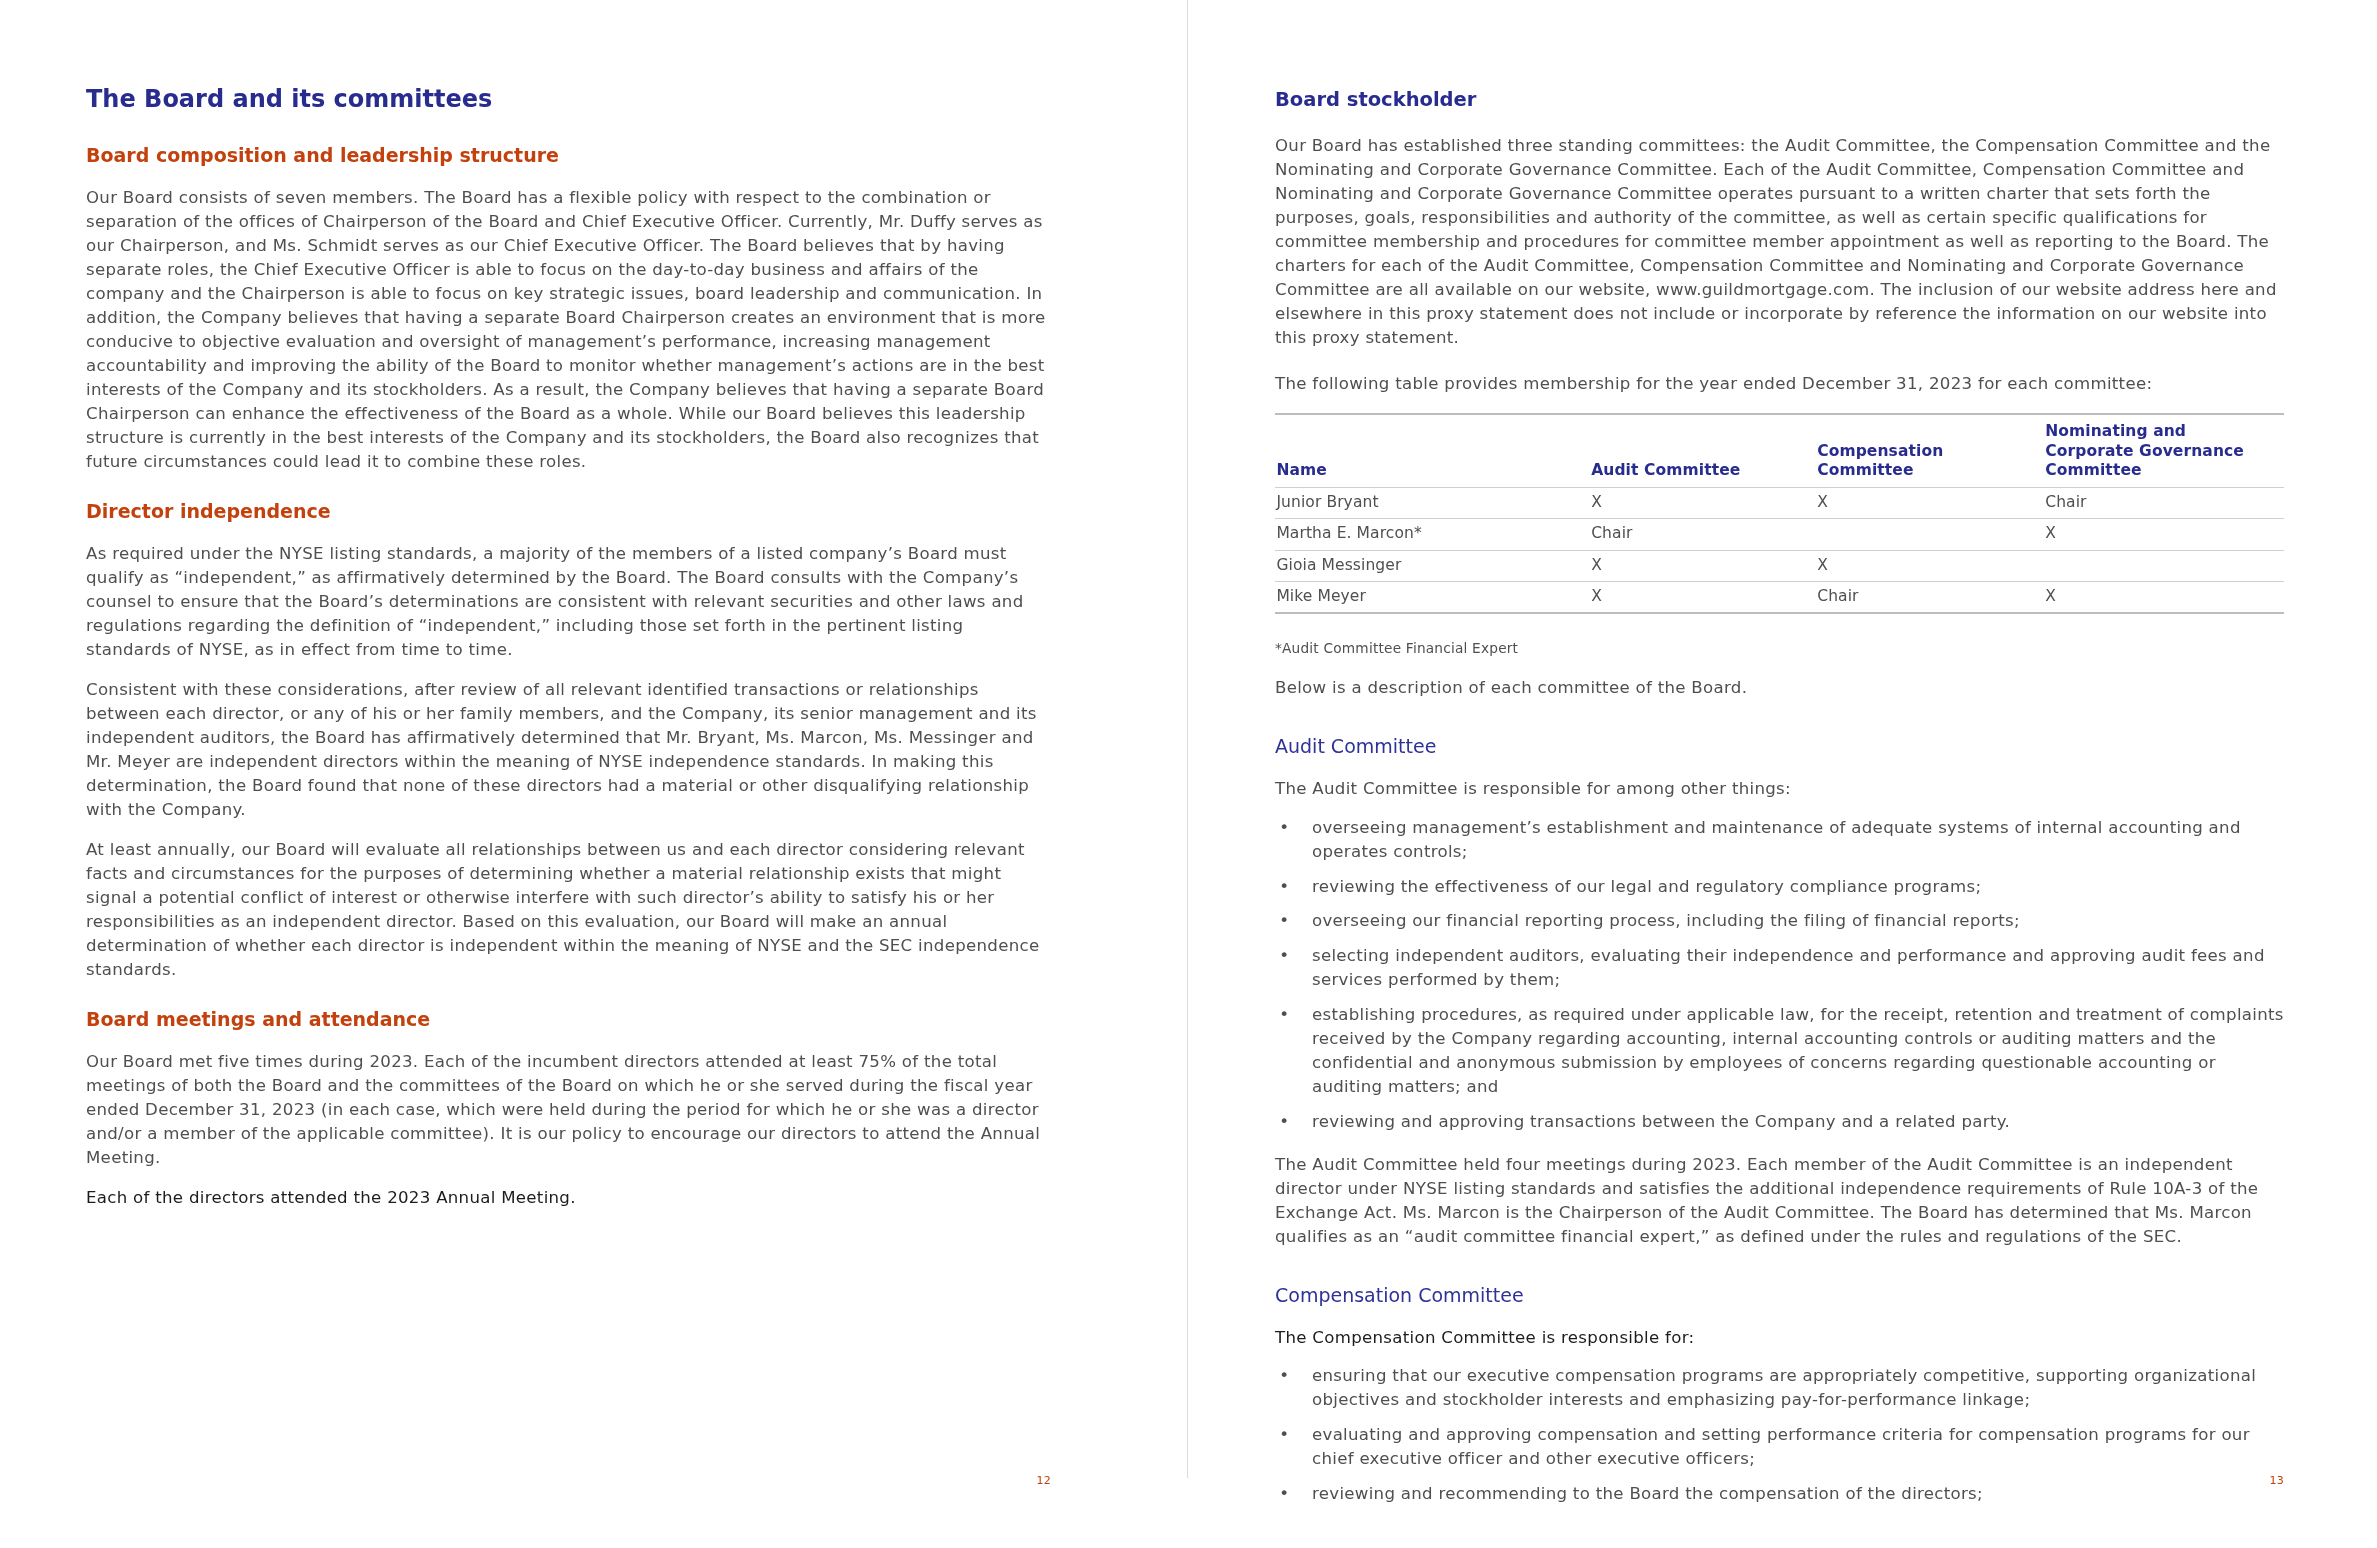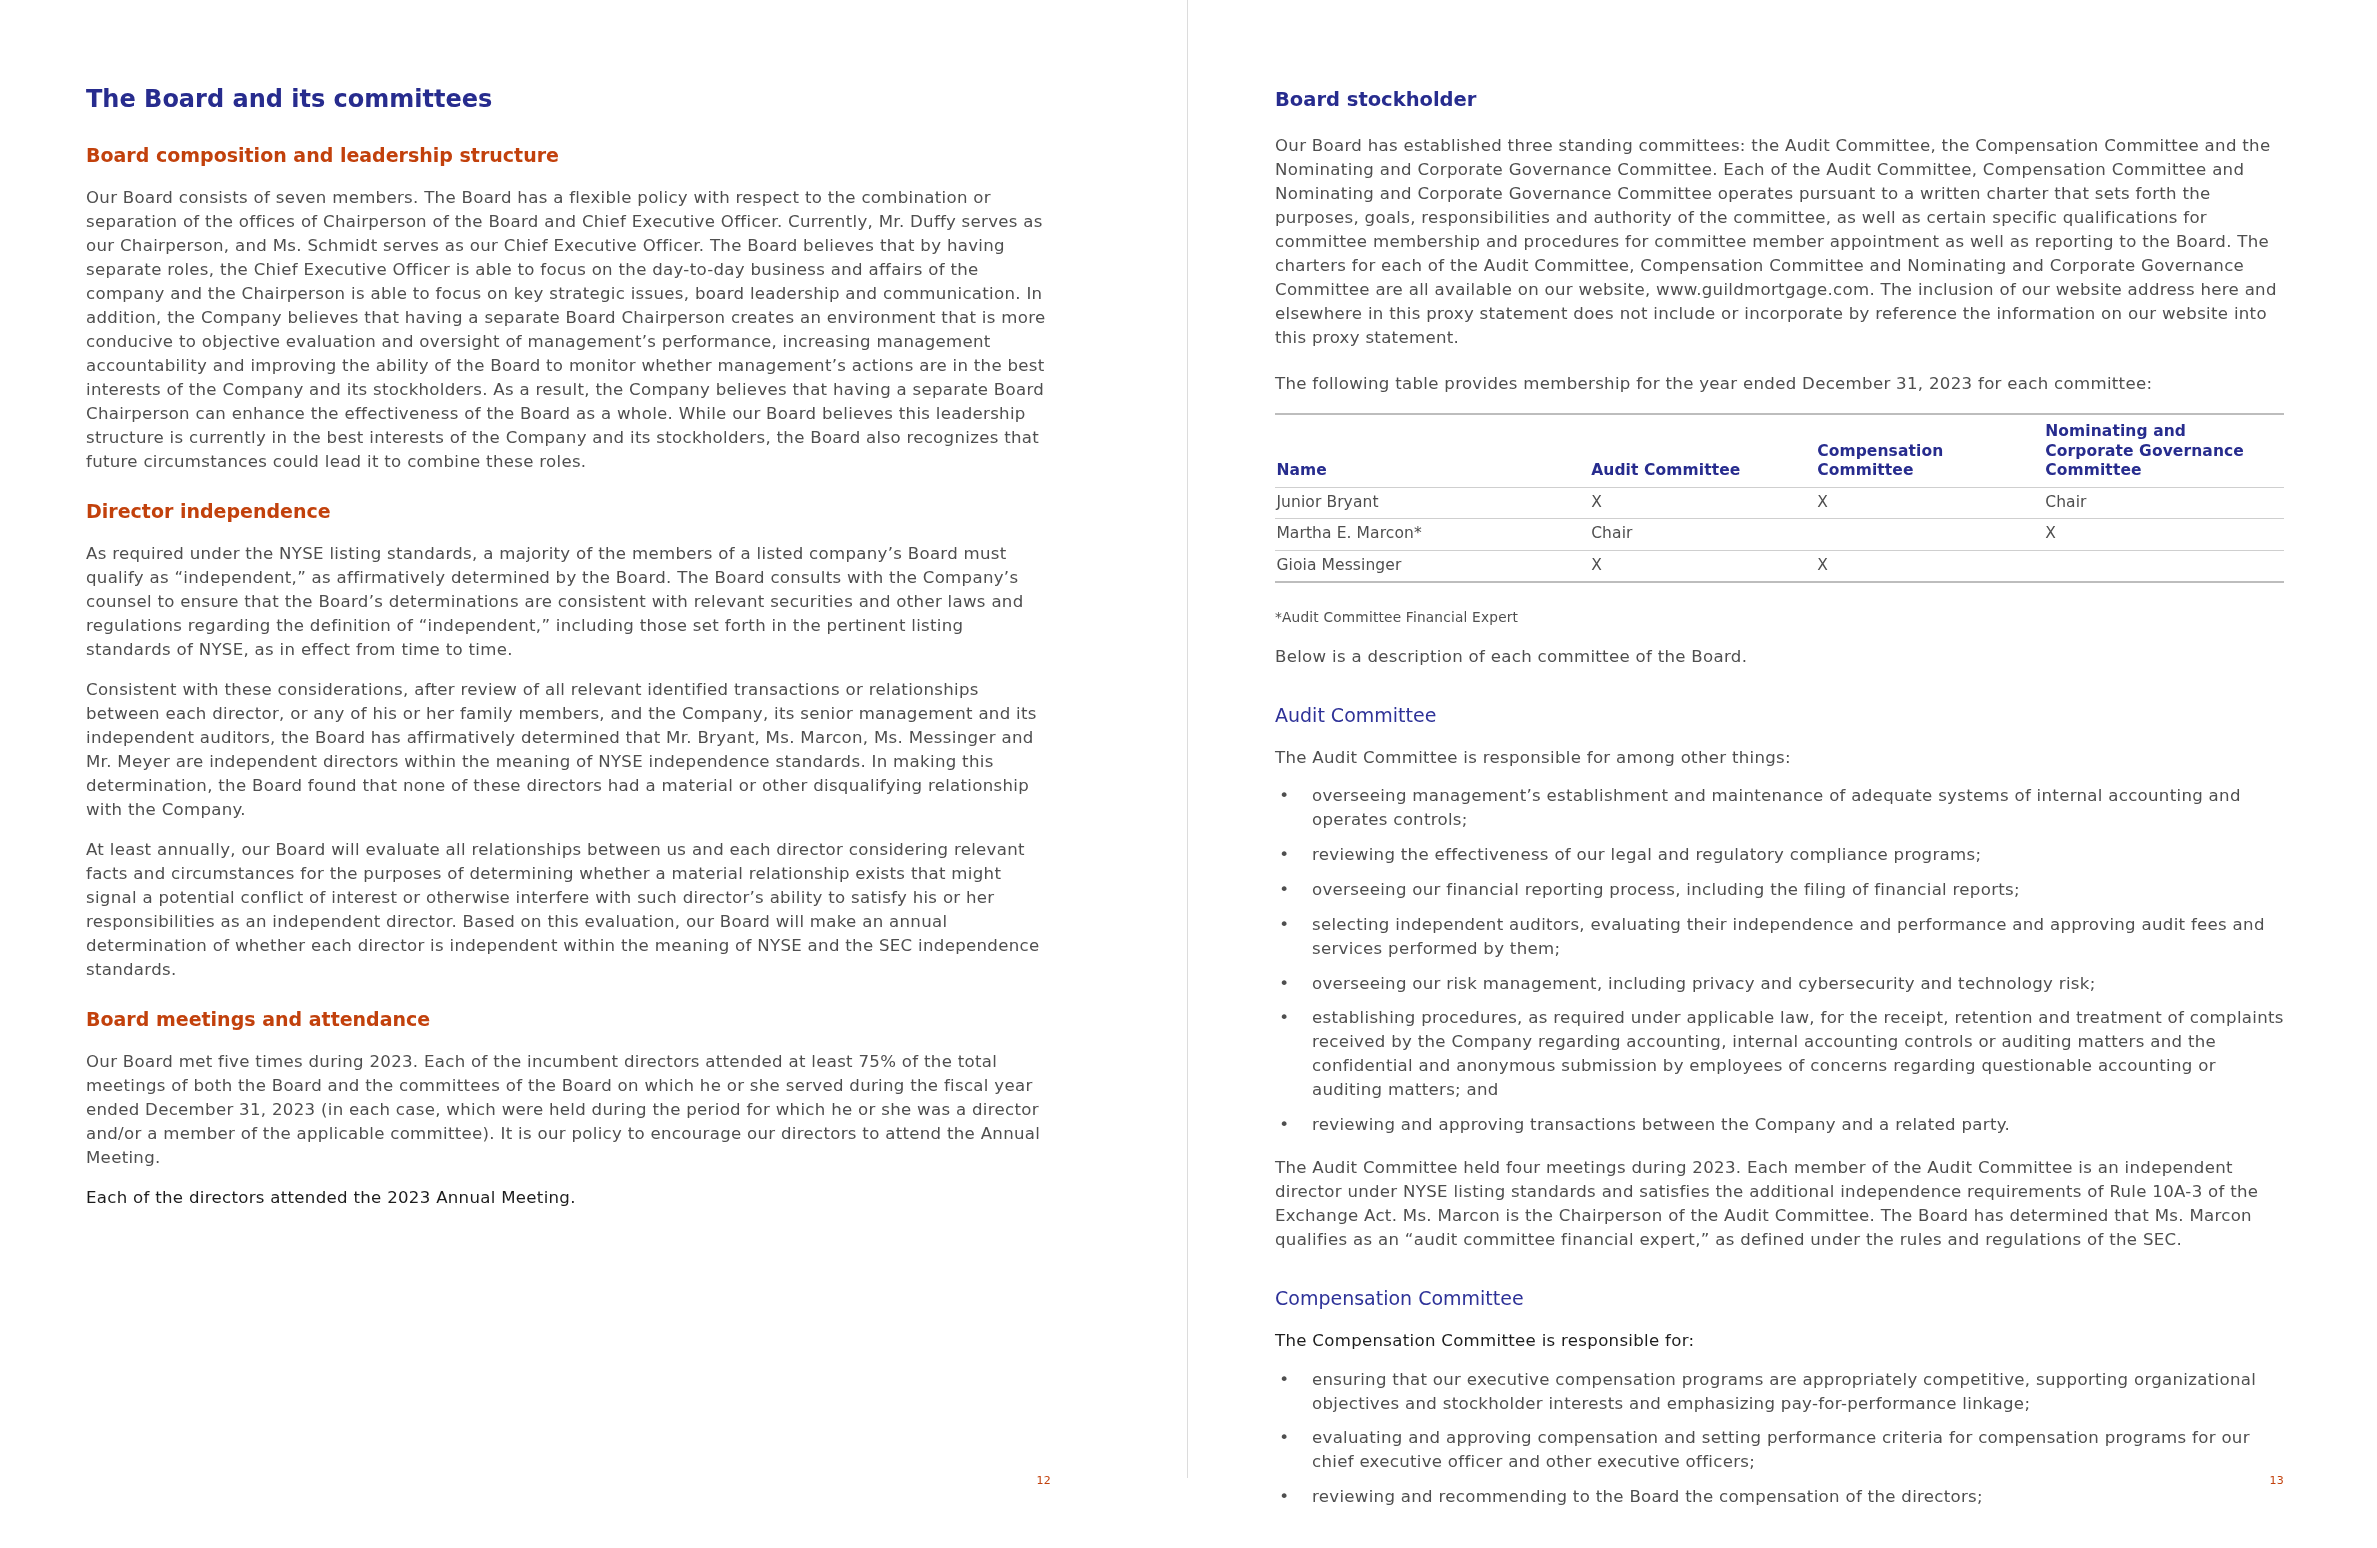--- a/index.html
+++ b/index.html
@@ -212,35 +212,40 @@
         <td>Chair</td>
         <td></td>
         <td>X</td>
       </tr>
       <tr>
         <td>Gioia Messinger</td>
         <td>X</td>
         <td>X</td>
         <td></td>
       </tr>
+      <tr>
+        <td>Mike Meyer</td>
+        <td>X</td>
+        <td>Chair</td>
+        <td>X</td>
+      </tr>
     </tbody>
   </table>
 
   <p class="footnote">*Audit Committee Financial Expert</p>
 
   <p class="body-text description-note">Below is a description of each committee of the Board.</p>
 
   <h3 class="subsection-heading">Audit Committee</h3>
   <p class="body-text lead-line">The Audit Committee is responsible for among other things:</p>
   <ul class="bullet-list">
     <li>overseeing management’s establishment and maintenance of adequate systems of internal accounting and operates controls;</li>
     <li>reviewing the effectiveness of our legal and regulatory compliance programs;</li>
     <li>overseeing our financial reporting process, including the filing of financial reports;</li>
     <li>selecting independent auditors, evaluating their independence and performance and approving audit fees and services performed by them;</li>
-    <li>overseeing our risk management, including privacy and cybersecurity and technology risk;</li>
     <li>establishing procedures, as required under applicable law, for the receipt, retention and treatment of complaints received by the Company regarding accounting, internal accounting controls or auditing matters and the confidential and anonymous submission by employees of concerns regarding questionable accounting or auditing matters; and</li>
     <li>reviewing and approving transactions between the Company and a related party.</li>
   </ul>
   <p class="body-text">The Audit Committee held four meetings during 2023. Each member of the Audit Committee is an independent director under NYSE listing standards and satisfies the additional independence requirements of Rule 10A-3 of the Exchange Act. Ms. Marcon is the Chairperson of the Audit Committee. The Board has determined that Ms. Marcon qualifies as an “audit committee financial expert,” as defined under the rules and regulations of the SEC.</p>
 
   <h3 class="subsection-heading">Compensation Committee</h3>
   <p class="body-text body-text--dark lead-line">The Compensation Committee is responsible for:</p>
   <ul class="bullet-list">
     <li>ensuring that our executive compensation programs are appropriately competitive, supporting organizational objectives and stockholder interests and emphasizing pay-for-performance linkage;</li>
     <li>evaluating and approving compensation and setting performance criteria for compensation programs for our chief executive officer and other executive officers;</li>

